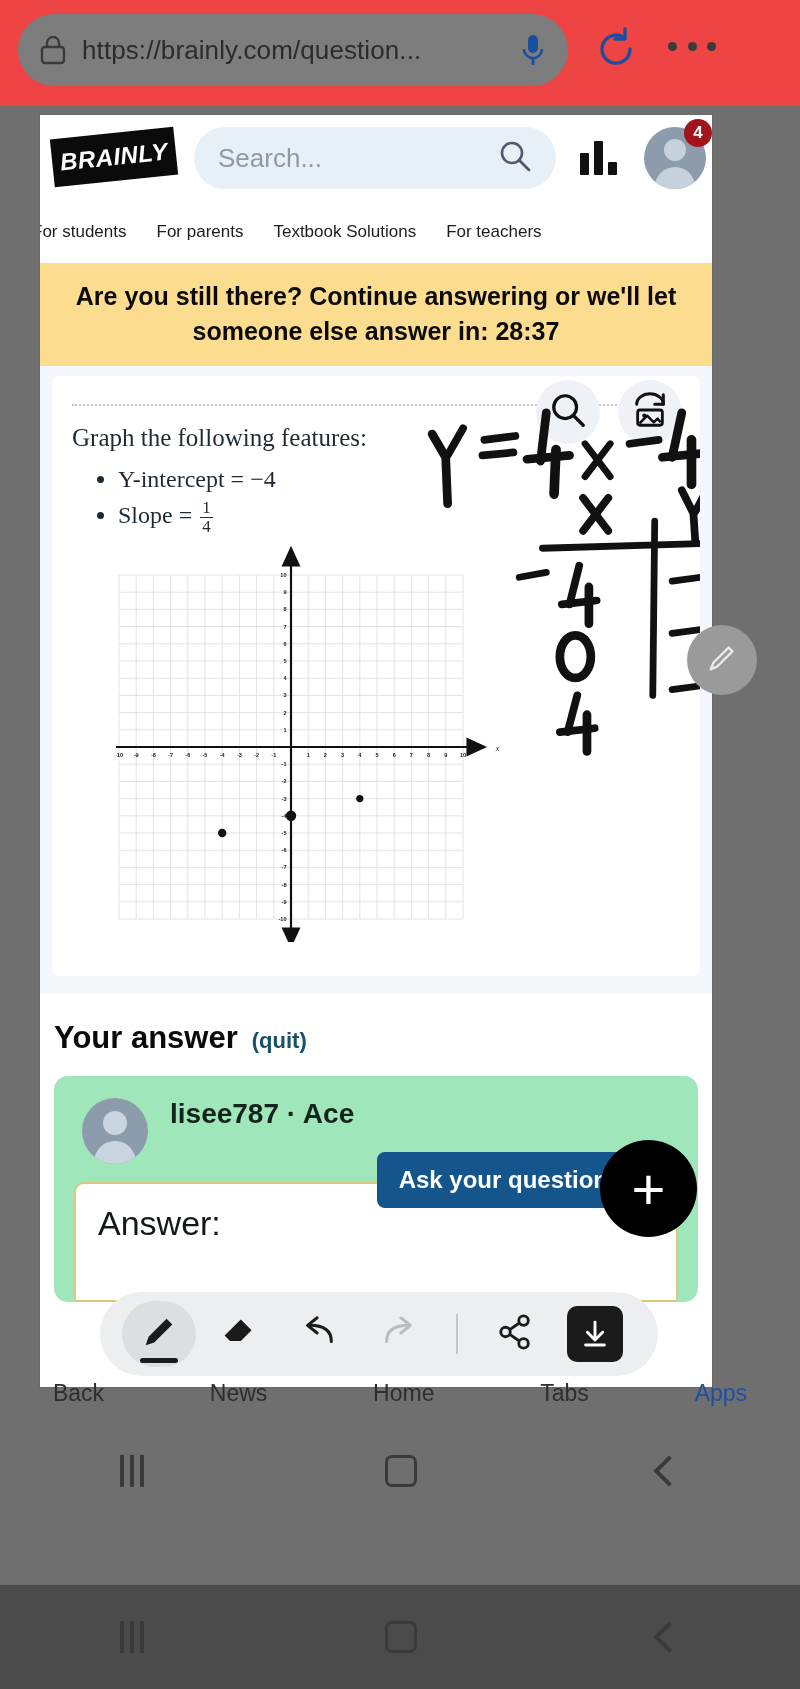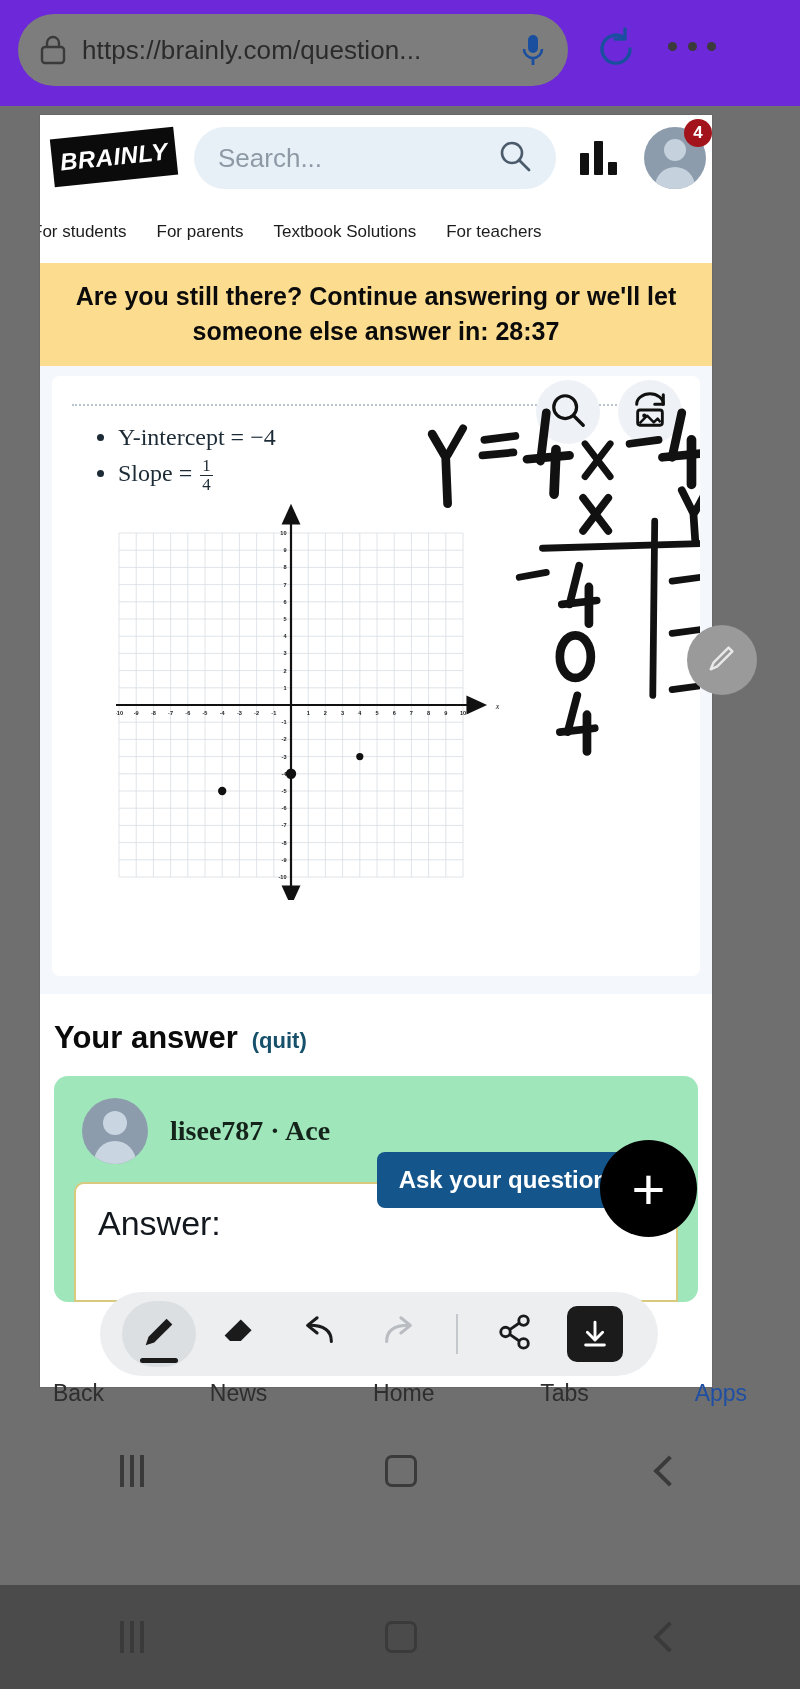--- a/index.html
+++ b/index.html
@@ -7,21 +7,21 @@
   body {
     font-family:"Liberation Sans", sans-serif;
     background:#6f6f6f;
     position:relative;
     overflow:hidden;
   }
 
   
   .browser-chrome{
     position:absolute; left:0; top:0; width:800px; height:106px;
-    background:#6d28d9;
+    background:#ef4444;
   }
   .url-pill{
     position:absolute; left:18px; top:14px; width:550px; height:72px;
     background:#7d7d7d; border-radius:38px;
     display:flex; align-items:center; padding:0 22px;
   }
   .lock-icon{ width:26px; height:30px; flex:0 0 26px; margin-right:16px; }
   .url-text{
     flex:1; font-size:26px; color:#2b2b2b; white-space:nowrap; overflow:hidden;
     letter-spacing:.1px;
@@ -136,21 +136,21 @@
   .your-answer{
     padding:26px 0 20px 0; display:flex; align-items:baseline; gap:14px;
   }
   .your-answer .h{ font-size:31px; font-weight:bold; color:#0b0b0b; }
   .your-answer .q{ font-size:22px; font-weight:bold; color:#17506b; }
 
   .ans-card{
     margin:0; background:#9fe6bb; border-radius:14px; padding:22px 0 0 0;
     position:relative; min-height:190px;
   }
-  .ans-user{ display:flex; align-items:center; padding:0 28px;font-family:Liberation Serif, serif; }
+  .ans-user{ display:flex; padding:0 28px; }
   .ans-avatar{
     width:66px; height:66px; border-radius:50%; background:#8d9cad; position:relative; overflow:hidden;
   }
   .ans-avatar::before{
     content:""; position:absolute; left:50%; top:13px; width:24px; height:24px;
     margin-left:-12px; border-radius:50%; background:#c9d5e0;
   }
   .ans-avatar::after{
     content:""; position:absolute; left:50%; top:43px; width:42px; height:30px;
     margin-left:-21px; border-radius:21px 21px 0 0; background:#c9d5e0;
@@ -292,20 +292,21 @@
 
   <div class="warn-banner">
     <div class="t">Are you still there? Continue answering or we'll let</div>
     <div class="t"><span>someone else answer in: </span><span>28:37</span></div>
   </div>
 
   <div class="attach">
     <div class="attach-inner">
       <div class="attach-rule"></div>
 
+      <div class="prob-title">Graph the following features:</div>
       <ul class="prob-list">
         <li><span>Y-intercept = −4</span></li>
         <li><span>Slope = </span><span class="frac"><span class="n">1</span><span class="d">4</span></span></li>
       </ul>
 
       <div class="graph-wrap">
         <svg id="graph-svg" viewBox="0 0 420 400" width="420" height="400" style="position:absolute;left:44px;top:0;">
             <line x1="3" y1="33" x2="3" y2="377" stroke="#d8dde2" stroke-width="0.8"></line>
             <line x1="20.200000000000017" y1="33" x2="20.200000000000017" y2="377" stroke="#d8dde2" stroke-width="0.8"></line>
             <line x1="37.400000000000006" y1="33" x2="37.400000000000006" y2="377" stroke="#d8dde2" stroke-width="0.8"></line>

